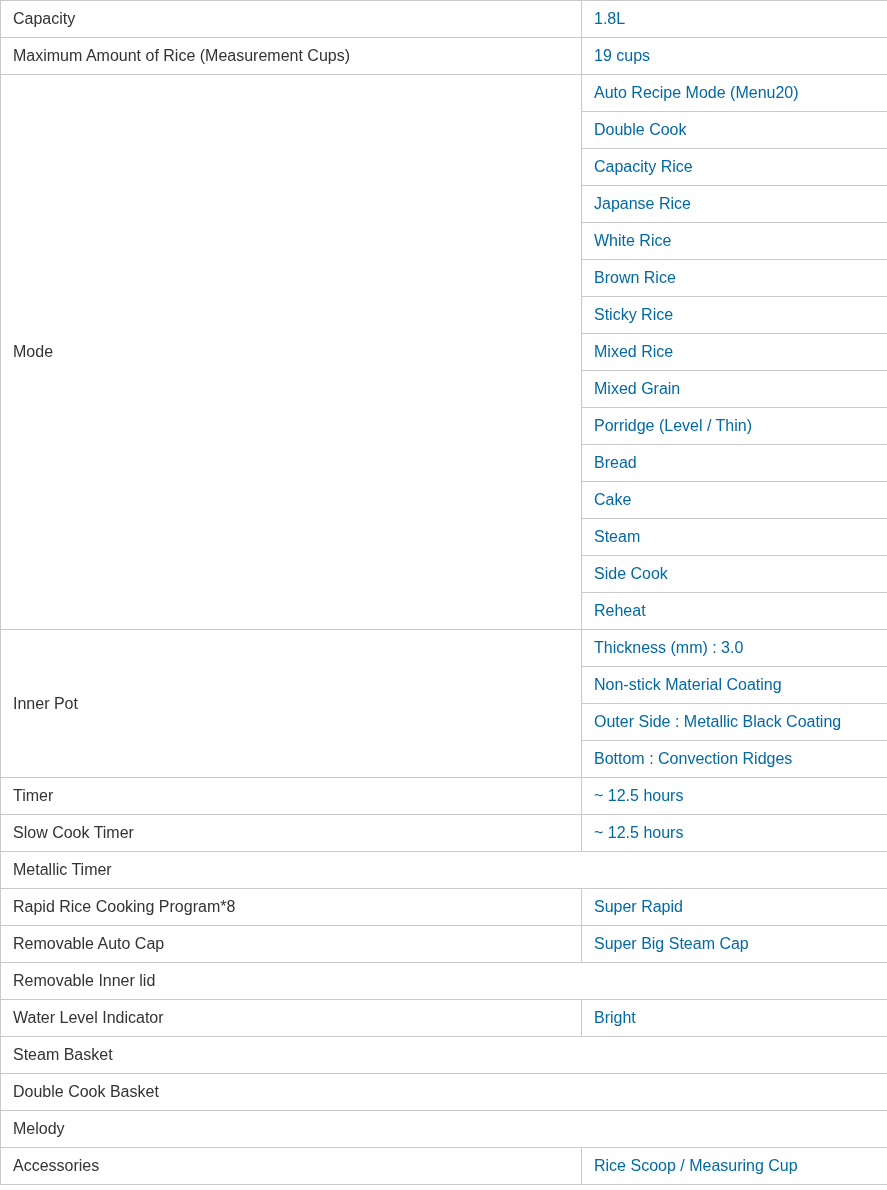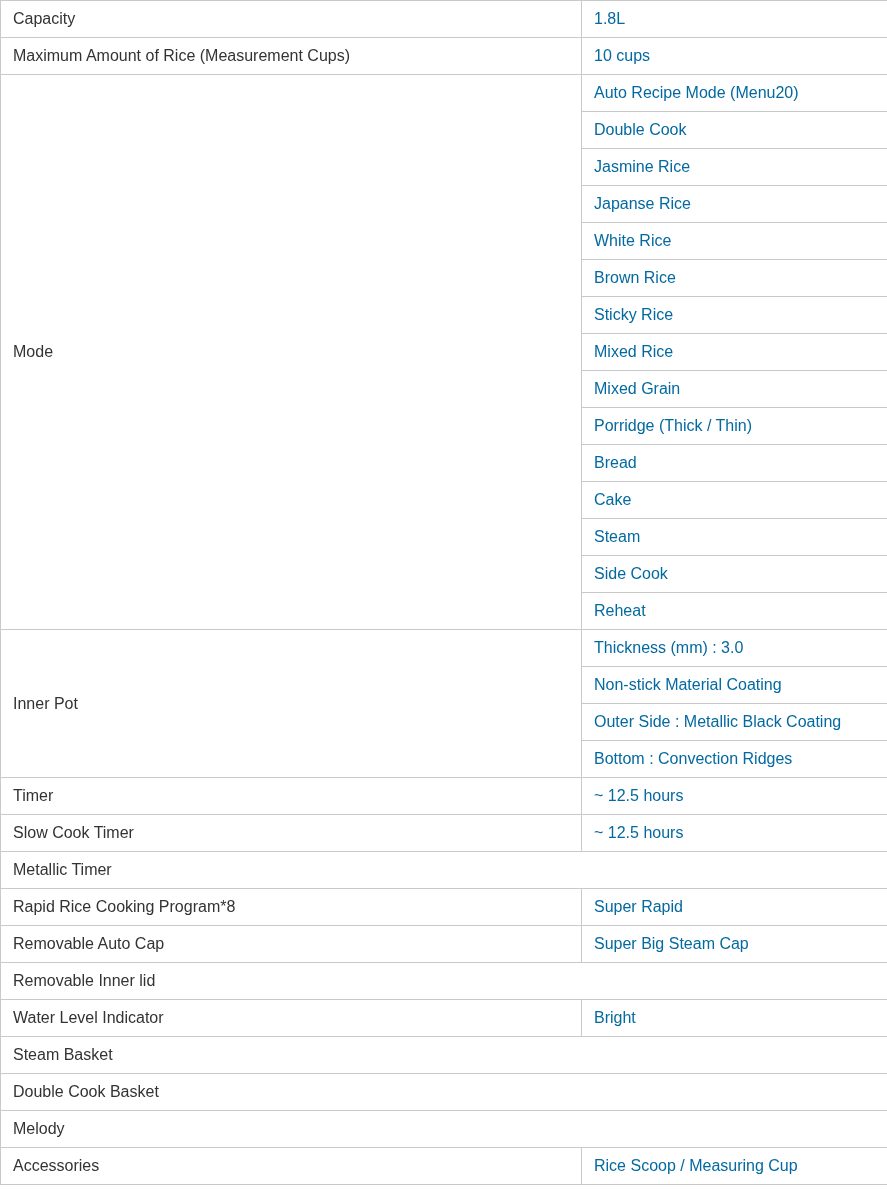--- a/index.html
+++ b/index.html
@@ -34,53 +34,53 @@
       <col class="c1">
       <col class="c2">
     </colgroup>
   <tbody>
     <tr>
       <td class="label">Capacity</td>
       <td class="value">1.8L</td>
     </tr>
     <tr>
       <td class="label">Maximum Amount of Rice (Measurement Cups)</td>
-      <td class="value">10 cups</td>
+      <td class="value">19 cups</td>
     </tr>
 
     <tr>
       <td class="label db" rowspan="15">Mode</td>
       <td class="value">Auto Recipe Mode (Menu20)</td>
     </tr>
     <tr>
         <td class="value">Double Cook</td>
       </tr>
     <tr>
-        <td class="value db">Jasmine Rice</td>
+        <td class="value db">Capacity Rice</td>
       </tr>
     <tr>
         <td class="value">Japanse Rice</td>
       </tr>
     <tr>
         <td class="value">White Rice</td>
       </tr>
     <tr>
         <td class="value">Brown Rice</td>
       </tr>
     <tr>
         <td class="value">Sticky Rice</td>
       </tr>
     <tr>
         <td class="value">Mixed Rice</td>
       </tr>
     <tr>
         <td class="value">Mixed Grain</td>
       </tr>
     <tr>
-        <td class="value">Porridge (Thick / Thin)</td>
+        <td class="value">Porridge (Level / Thin)</td>
       </tr>
     <tr>
         <td class="value">Bread</td>
       </tr>
     <tr>
         <td class="value">Cake</td>
       </tr>
     <tr>
         <td class="value">Steam</td>
       </tr>

